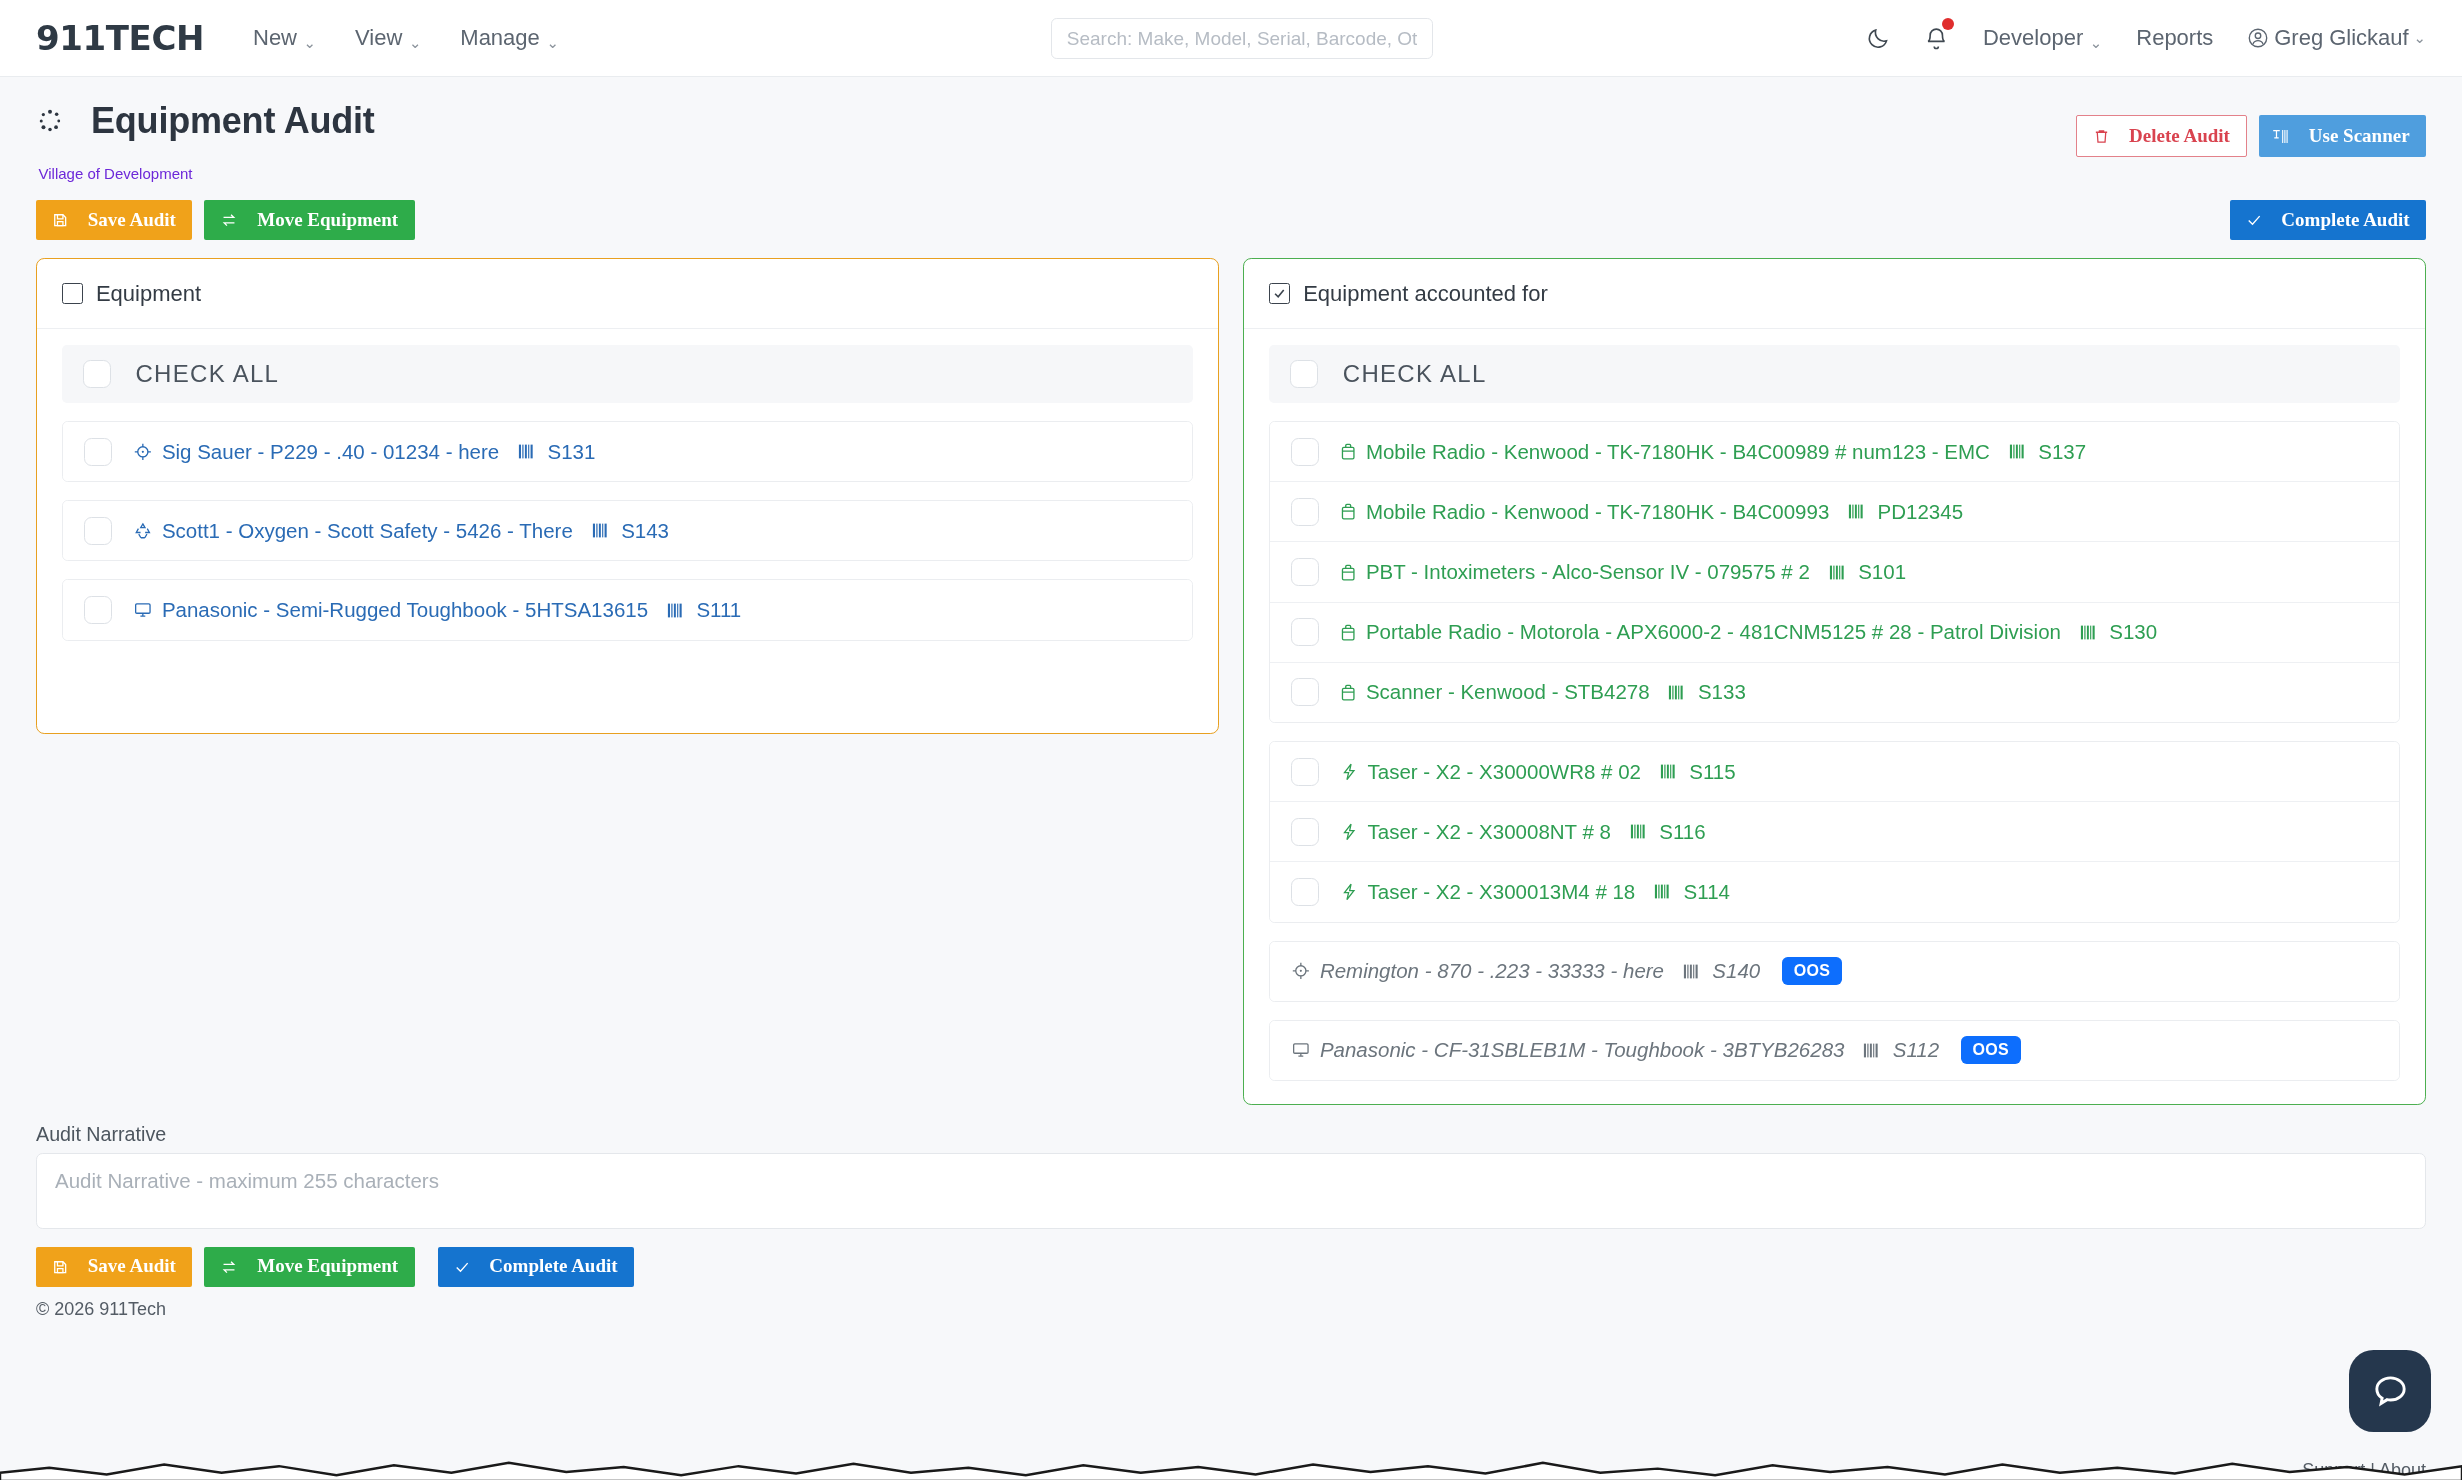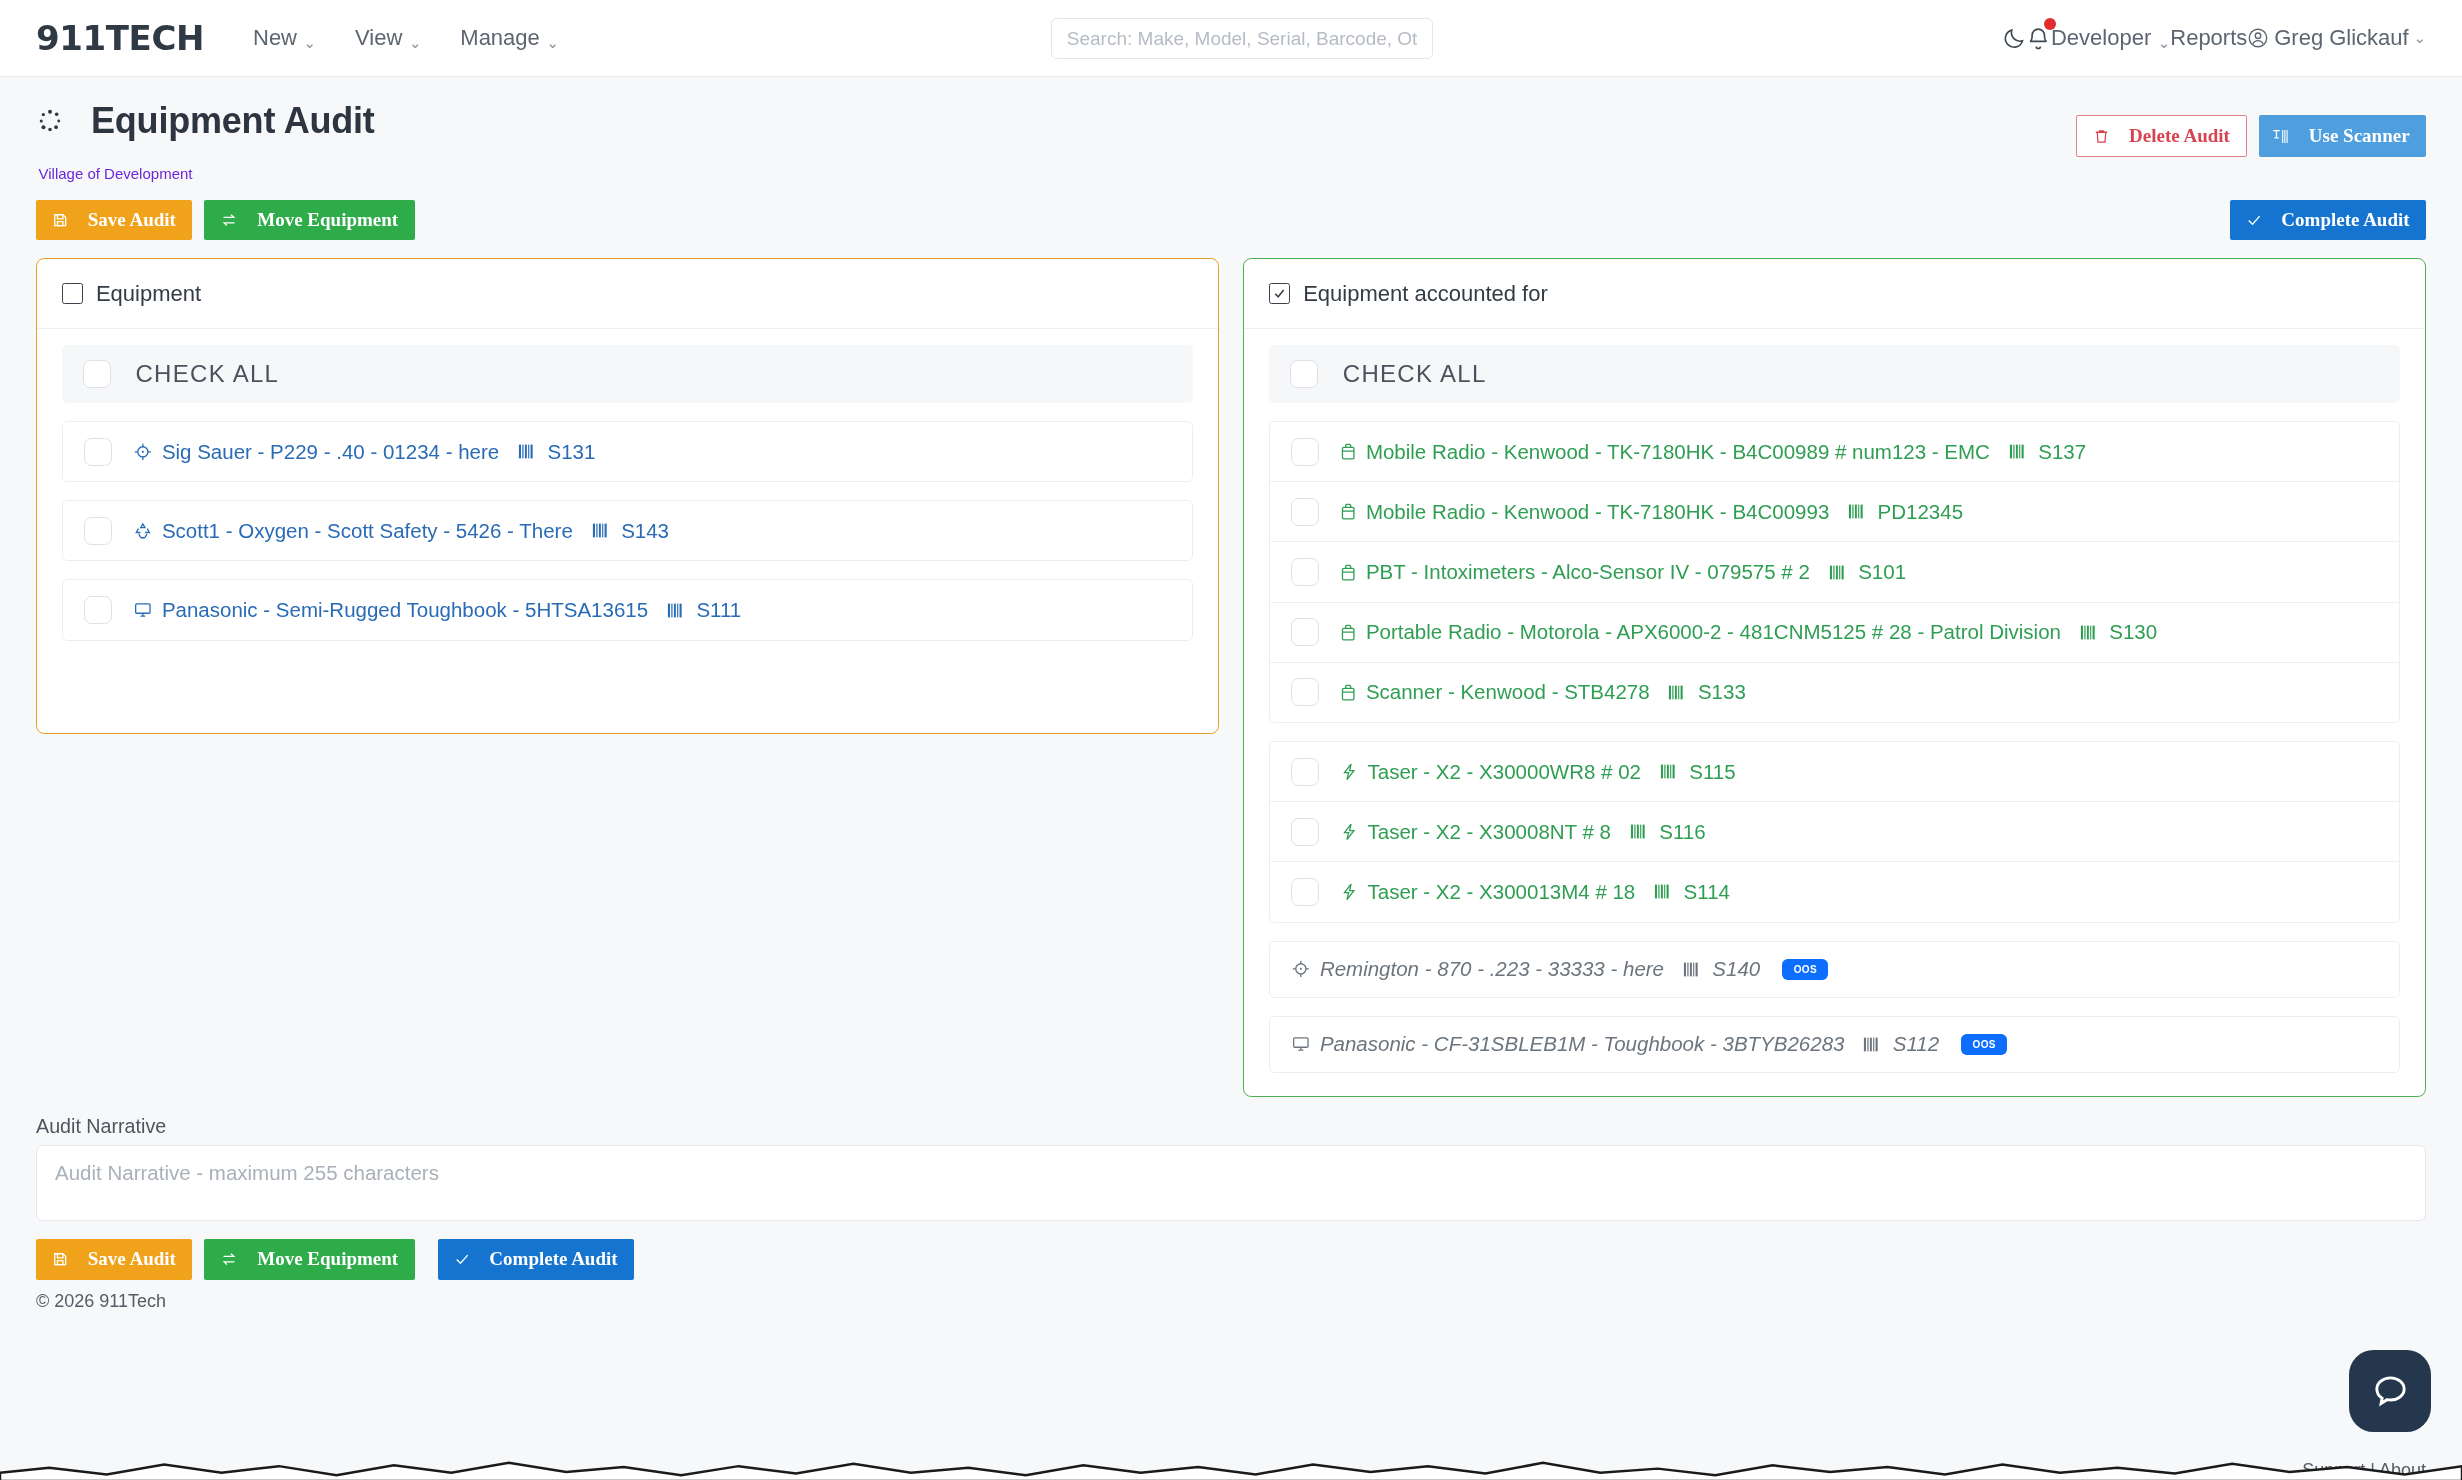--- a/index.html
+++ b/index.html
@@ -57,20 +57,21 @@
     padding: 0 14.8px;
     font-family: "Liberation Sans", sans-serif;
     outline: none;
   }
   .search-input::placeholder { color: #b6bcc4; }
 
   .nav-right {
     margin-left: auto;
     display: flex;
     align-items: center;
+    gap: 34px;
   }
   .icon-btn {
     position: relative;
     display: flex; align-items: center; justify-content: center;
     cursor: pointer;
     color: #4a535d;
   }
   .badge-dot {
     position: absolute;
     top: -8.2px; right: -4.9px;
@@ -219,21 +220,21 @@
   .item-green { color: #2e9e52; }
   .item-gray  { color: #6c757d; font-style: italic; }
 
   .item-ico { display: inline-flex; align-items: center; flex: none; }
   .barcode-ico { display: inline-flex; align-items: center; margin-left: 9.8px; flex: none; }
   .serial { margin-left: 2.5px; }
 
   .oos-badge {
     background: #0d6efd;
     color: #fff;
-    font-size: 10px;
+    font-size: 16px;
     font-weight: 700;
     letter-spacing: 0.3px;
     padding: 4.9px 11.5px;
     border-radius: 5.7px;
     margin-left: 13px;
     font-style: normal;
     flex: none;
   }
 
   

